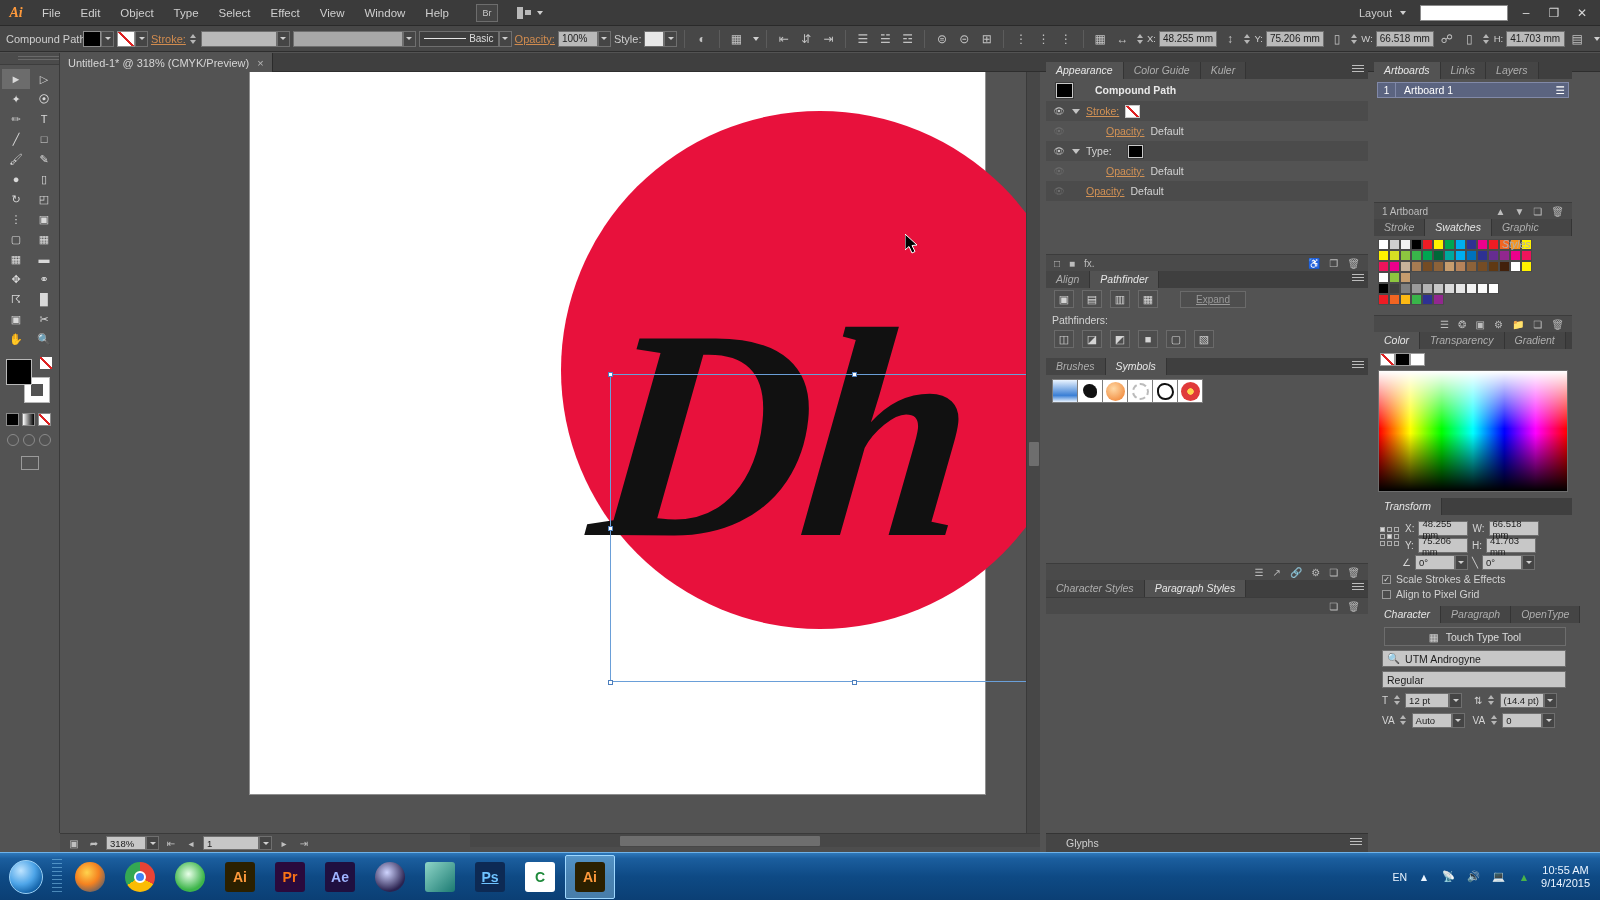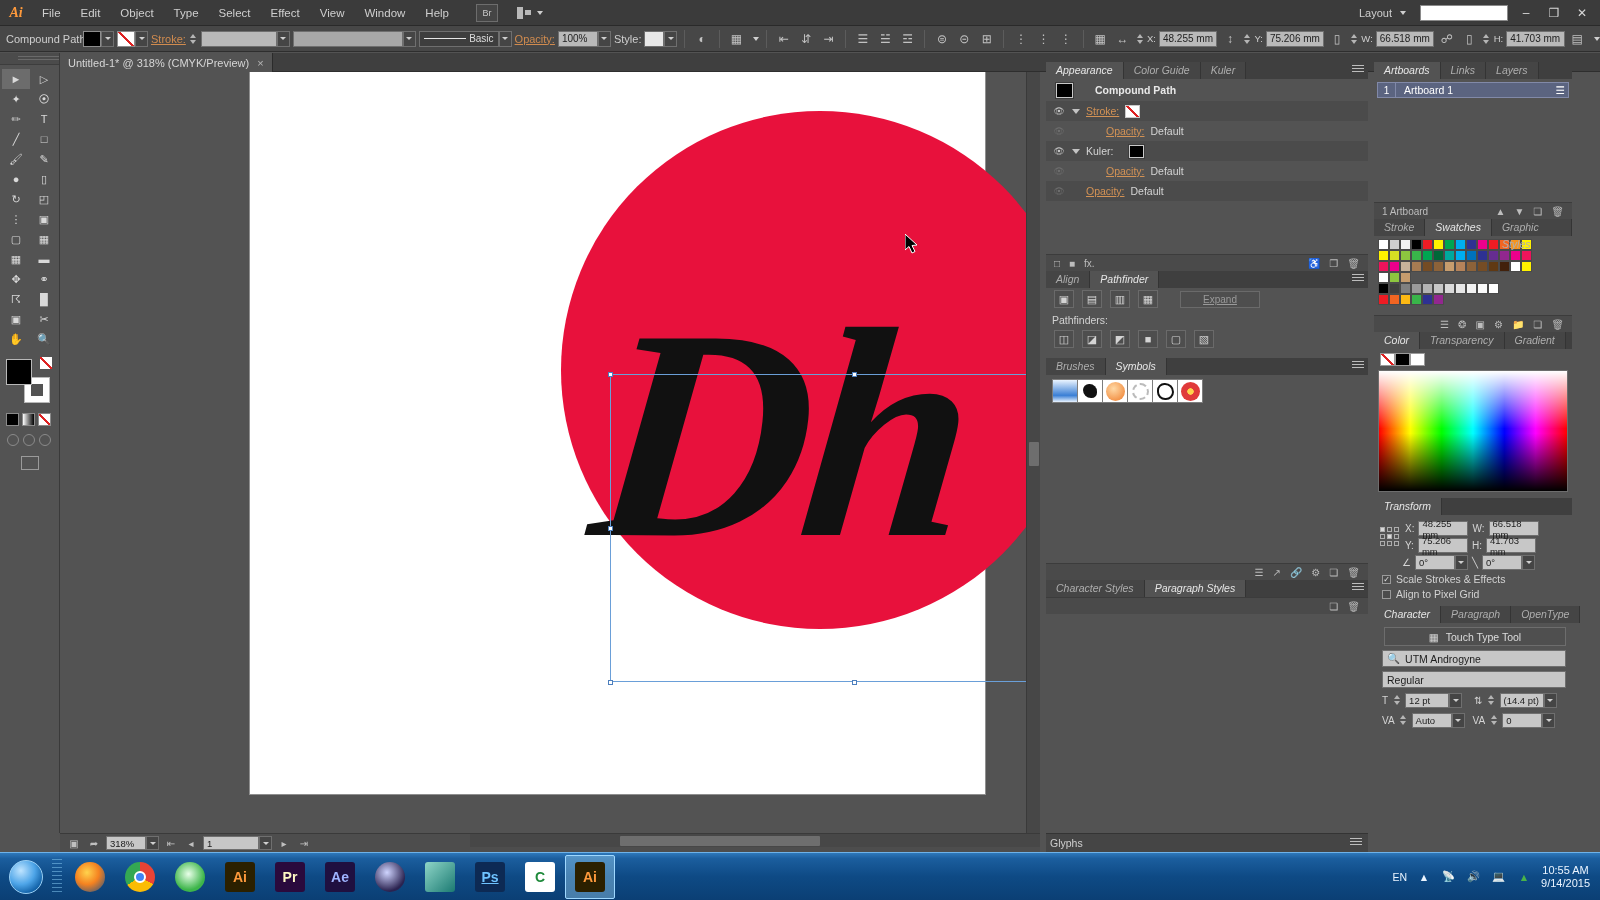--- a/index.html
+++ b/index.html
@@ -172,28 +172,28 @@
   .sq-black{width:15px;height:13px;background:#000;border:1px solid #c9c9c9;outline:1px solid #3c3c3c;}
   .sq-none{width:15px;height:13px;background:#fff;border:1px solid #c9c9c9;
     background-image:linear-gradient(45deg,transparent 42%,#d22 42%,#d22 58%,transparent 58%);}
   .lbl-orange{color:#d39255;text-decoration:underline;}
   .appearance-body{height:175px;background:#535353;}
   .panel-footer{height:17px;background:#4a4a4a;display:flex;align-items:center;gap:9px;padding:0 8px;border-top:1px solid #3c3c3c;color:#bdbdbd;font-size:10px;}
   .panel-footer.right{justify-content:flex-end;}
   .sec-title{font-size:10.5px;color:#d2d2d2;padding:4px 0 2px 6px;}
   .pf-row{display:flex;gap:8px;padding:2px 0 2px 8px;align-items:center;}
   .pf-btn{width:20px;height:18px;border:1px solid #6a6a6a;background:#4e4e4e;display:flex;align-items:center;justify-content:center;}
-  .expand-btn{width:80px;height:17px;border:1px solid #6a6a6a;background:#4e4e4e;color:#9a9a9a;font-size:10px;
+  .expand-btn{width:66px;height:17px;border:1px solid #6a6a6a;background:#4e4e4e;color:#9a9a9a;font-size:10px;
     display:flex;align-items:center;justify-content:center;margin-left:14px;text-decoration:underline;}
   .symbols-strip{display:flex;padding:4px 0 0 6px;}
   .sym{width:26px;height:24px;border:1px solid #7d7d7d;background:#fff;margin-right:-1px;overflow:hidden;position:relative;}
   .styles-body{height:190px;background:#535353;}
   .style-row{height:16px;background:#5a6a85;color:#e4e4e4;font-size:10.5px;display:flex;align-items:center;padding-left:6px;margin:2px 4px 0 4px;}
   .glyphs-bar{position:absolute;left:1046px;top:833px;width:322px;height:19px;background:#454545;border-top:1px solid #343434;
-    display:flex;align-items:center;padding-left:4px;font-size:10.5px;color:#cfcfcf;}
+    display:flex;align-items:center;padding-left:20px;font-size:10.5px;color:#cfcfcf;}
 
   
   .panelB{position:absolute;left:1374px;top:62px;width:198px;height:790px;background:#535353;}
   .ab-row{height:16px;background:#5b6480;border:1px solid #8189a8;display:flex;align-items:center;margin:3px 3px 0 3px;font-size:10.5px;color:#fff;}
   .ab-num{width:18px;text-align:center;border-right:1px solid #8189a8;height:100%;line-height:15px;font-size:10px;}
   .ab-name{padding-left:8px;}
   .ab-body{height:120px;}
   .swatch-grid{padding:3px 0 0 4px;}
   .sw-row{display:flex;height:11px;}
   .sw{width:11px;height:11px;border:1px solid #4a4a4a;}
@@ -497,21 +497,21 @@
           <div class="sq-none"></div>
         </div>
         <div class="row">
           <div class="eye off">👁</div>
           <span class="lbl-orange" style="margin-left:34px">Opacity:</span>
           <span>Default</span>
         </div>
         <div class="row alt">
           <div class="eye">👁</div>
           <div class="tri"></div>
-          <span>Kuler:</span>
+          <span>Type:</span>
           <div class="sq-black" style="margin-left:10px"></div>
         </div>
         <div class="row">
           <div class="eye off">👁</div>
           <span class="lbl-orange" style="margin-left:34px">Opacity:</span>
           <span>Default</span>
         </div>
         <div class="row alt">
           <div class="eye off">👁</div>
           <span class="lbl-orange" style="margin-left:14px">Opacity:</span>
@@ -880,21 +880,21 @@
             <div style="width:12px;height:12px;border-radius:50%;background:#4285f4;border:2px solid #fff"></div>
           </div>
         </div>
         <div class="tb-item">
           <div class="tb-ic" style="background: radial-gradient(circle at 45% 40%, rgb(233, 255, 233), rgb(61, 181, 74) 65%); color: rgb(255, 255, 255); border-radius: 50%;"></div>
         </div>
         <div class="tb-item">
           <div class="tb-ic" style="background: rgb(43, 32, 0); color: rgb(255, 154, 60);">Ai</div>
         </div>
         <div class="tb-item">
-          <div class="tb-ic" style="background: rgb(42, 10, 61); color: #fef9c3;">Pr</div>
+          <div class="tb-ic" style="background: rgb(42, 10, 61); color: #f97316;">Pr</div>
         </div>
         <div class="tb-item">
           <div class="tb-ic" style="background: rgb(31, 16, 64); color: rgb(159, 180, 255);">Ae</div>
         </div>
         <div class="tb-item">
           <div class="tb-ic" style="background: radial-gradient(circle at 40% 35%, rgb(207, 212, 255), rgb(43, 35, 80) 70%); color: rgb(255, 255, 255); border-radius: 50%;"></div>
         </div>
         <div class="tb-item">
           <div class="tb-ic" style="background: linear-gradient(135deg, rgb(143, 214, 200), rgb(27, 122, 114)); color: rgb(255, 255, 255);"></div>
         </div>

